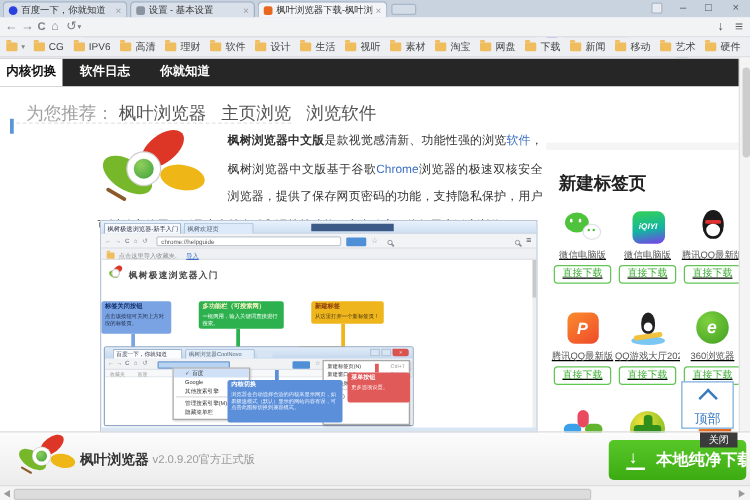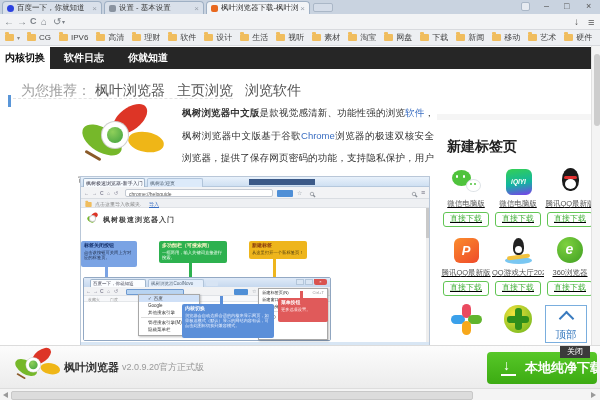--- a/index.html
+++ b/index.html
@@ -57,21 +57,21 @@
   .pc{left:22px;top:14px;width:26px;height:26px;background:#fff;border-radius:50%;box-shadow:0 0 0 1px #cfcfcf;}
   .pci{left:27px;top:19px;width:16px;height:16px;border-radius:50%;background:radial-gradient(circle at 35% 30%,#8fd05a,#3f9f3f);}
   
   .shot{left:80px;top:176px;width:350px;height:176px;border:1px solid #b9c7d8;background:#fff;overflow:hidden;font-size:5px;}
   .shot .abs{position:absolute;}
   .co{border-radius:2px;padding:2px 3px;box-sizing:border-box;line-height:5.5px;}
   .co b{display:block;margin-bottom:1px;}
   .mrow{height:7px;line-height:7px;padding-left:9px;white-space:nowrap;color:#333;}
   .cxrow{height:7px;line-height:7px;padding:0 3px;display:flex;justify-content:space-between;color:#333;}
   
-  .dlbtn{display:block;width:44px;height:13px;line-height:12px;margin:3px auto 0;border:1px solid #62c554;
+  .dlbtn{display:block;width:44px;height:13px;line-height:12px;margin:3px auto 12px;border:1px solid #62c554;
     border-radius:3px;color:#3fae36;font-size:8px;text-align:center;background:#fff;}
   .appcell{width:52px;text-align:center;text-decoration:underline;}
   .appname{font-size:7.5px;color:#555;white-space:nowrap;overflow:hidden;margin-top:2px;}
   .icobox{position:relative;width:31px;height:31px;margin:0 auto;}
   .icobox i{position:absolute;display:block;}
   .wx1{left:1px;top:4px;width:19px;height:16px;background:#4fc33c;border-radius:50%;}
   .wx1::before,.wx1::after{content:"";position:absolute;top:5px;width:2.5px;height:2.5px;background:#fff;border-radius:50%;}
   .wx1::before{left:4px}.wx1::after{left:11px}
   .wx2{left:15px;top:13px;width:13px;height:11px;background:#fff;border:1px solid #dde2e6;border-radius:50%;}
   .wx2::before,.wx2::after{content:"";position:absolute;top:3px;width:2px;height:2px;background:#4fc33c;border-radius:50%;}

